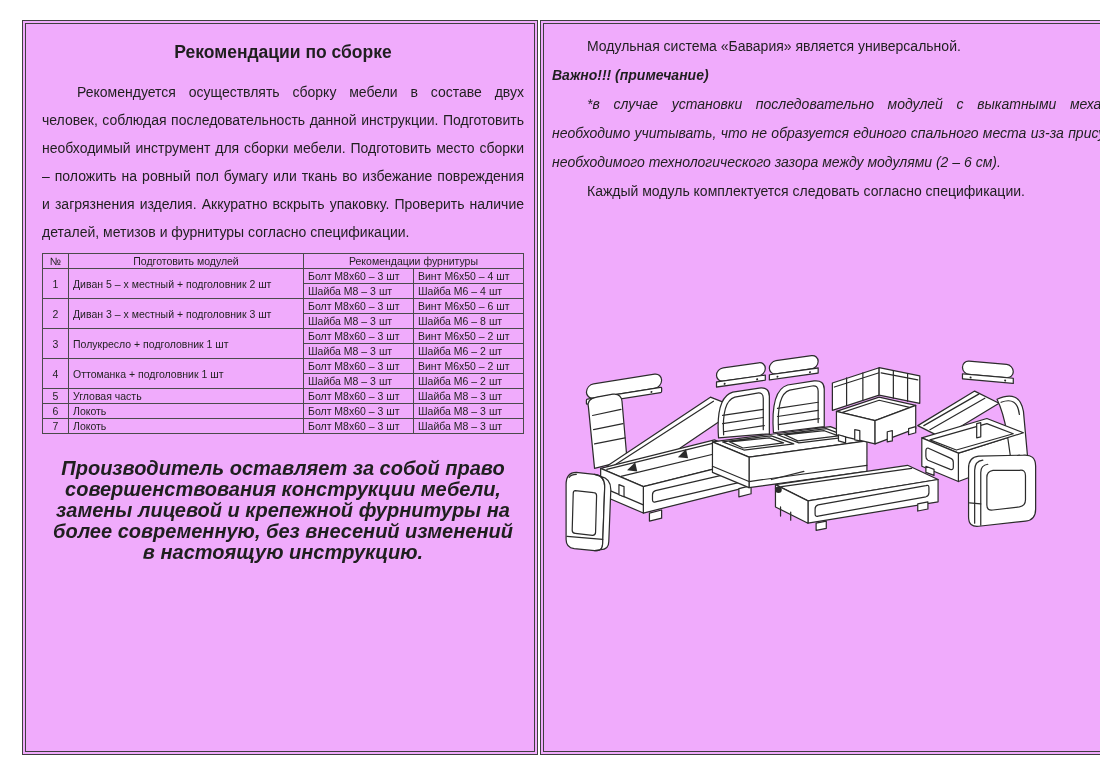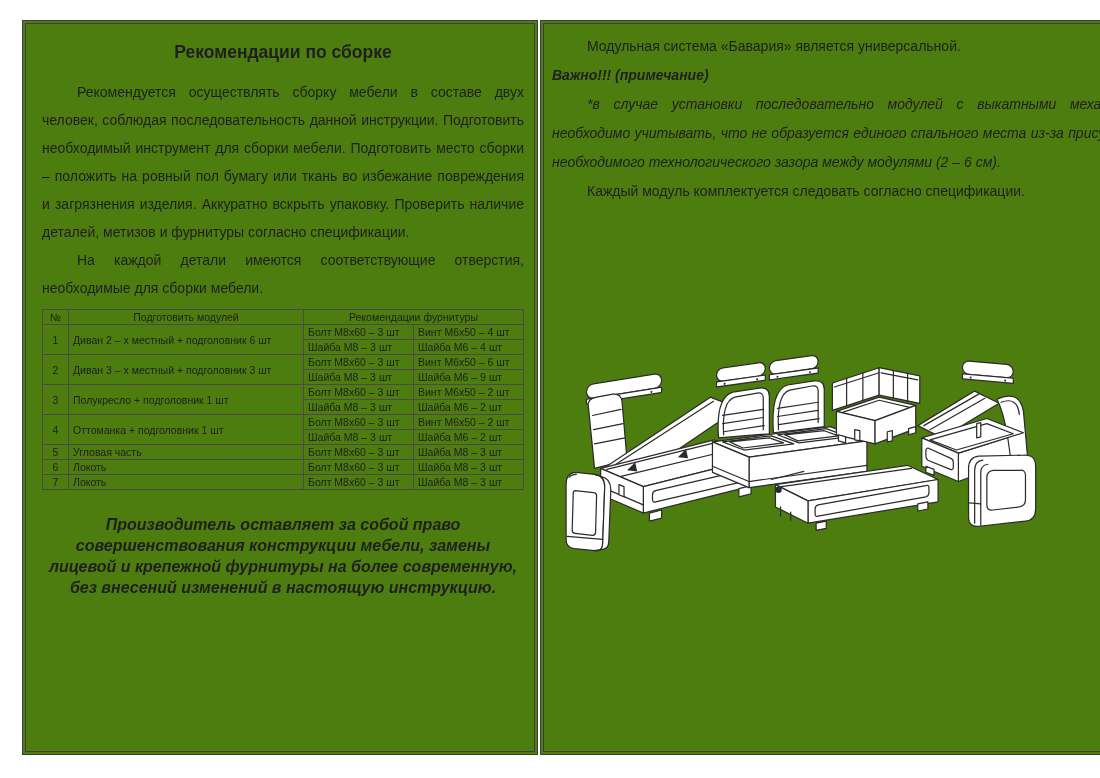--- a/index.html
+++ b/index.html
@@ -3,21 +3,21 @@
 <meta charset="utf-8">
 <style>
   html, body { margin:0; padding:0; }
   body {
     width:1100px; height:778px; background:#ffffff; overflow:hidden;
     font-family:"Liberation Sans", sans-serif; color:#1f1f1f; position:relative;
   }
   .page { position:relative; width:1100px; height:778px; }
   .panel {
     position:absolute; top:20px; height:735px; box-sizing:border-box;
-    border:4px double #3f3f3f; background:#4d7c0f;
+    border:4px double #3f3f3f; background:#f0abfc;
   }
   .panel.left  { left:22px;  width:516px; padding:8px 10px 0 16px; }
   .panel.right { left:540px; width:623px; padding:8px 1px 0 8px; }
 
   .title { font-size:17.5px; font-weight:700; text-align:center; margin:10px 0 15px 0; }
 
   p.body {
     font-size:14px; line-height:28px; margin:0;
     text-align:justify; text-indent:35px;
   }
@@ -26,77 +26,76 @@
 
   table.spec { width:100%; border-collapse:collapse; margin-top:7px; font-size:10.5px; table-layout:fixed; }
   table.spec td {
     border:1px solid #4a4a4a; padding:0 4px; height:14px; line-height:12px;
     overflow:hidden; white-space:nowrap;
   }
   table.spec td.c { text-align:center; }
   col.w-num { width:26px; } col.w-hw { width:110px; }
 
   .footer-note {
-    margin:24px 4px 0 4px; font-size:16px; font-weight:700; font-style:italic;
+    margin:24px 4px 0 4px; font-size:20px; font-weight:700; font-style:italic;
     text-align:center; line-height:21px;
   }
 
   .important-label { font-weight:700; font-style:italic; text-indent:0 !important; text-align:left; }
   .important-note  { font-style:italic; }
 
   .figure { position:absolute; left:16px; top:312px; width:498px; height:224px; }
   .figure svg { width:100%; height:100%; display:block; }
   .figure path, .figure rect { fill:#ffffff; stroke:#2b2b2b; stroke-width:1.2; stroke-linejoin:round; stroke-linecap:round; }
   .figure .ln { fill:none; }
   .figure .dk { fill:#2b2b2b; stroke:none; }
 </style>
 </head>
 <body>
 
 <div class="page">
 
   <section class="panel left">
     <h1 class="title">Рекомендации по сборке</h1>
     <p class="body">Рекомендуется осуществлять сборку мебели в составе двух человек, соблюдая последовательность данной инструкции. Подготовить необходимый инструмент для сборки мебели. Подготовить место сборки – положить на ровный пол бумагу или ткань во избежание повреждения и загрязнения изделия. Аккуратно вскрыть упаковку. Проверить наличие деталей, метизов и фурнитуры согласно спецификации.</p>
-    <p class="body">На каждой детали имеются соответствующие отверстия, необходимые для сборки мебели.</p>
 
     <table class="spec">
       <colgroup>
           <col class="w-num">
           <col>
           <col class="w-hw">
           <col class="w-hw">
         </colgroup>
       <tbody>
         <tr>
           <td class="c">№</td>
           <td class="c">Подготовить модулей</td>
           <td class="c" colspan="2">Рекомендации фурнитуры</td>
         </tr>
 
         <tr>
           <td class="c" rowspan="2">1</td>
-          <td rowspan="2">Диван 2 – х местный + подголовник 6 шт</td>
+          <td rowspan="2">Диван 5 – х местный + подголовник 2 шт</td>
           <td>Болт М8х60 – 3 шт</td>
           <td>Винт М6х50 – 4 шт</td>
         </tr>
         <tr>
           <td>Шайба М8 – 3 шт</td>
           <td>Шайба М6 – 4 шт</td>
         </tr>
 
         <tr>
           <td class="c" rowspan="2">2</td>
           <td rowspan="2">Диван 3 – х местный + подголовник 3 шт</td>
           <td>Болт М8х60 – 3 шт</td>
           <td>Винт М6х50 – 6 шт</td>
         </tr>
         <tr>
           <td>Шайба М8 – 3 шт</td>
-          <td>Шайба М6 – 9 шт</td>
+          <td>Шайба М6 – 8 шт</td>
         </tr>
 
         <tr>
           <td class="c" rowspan="2">3</td>
           <td rowspan="2">Полукресло + подголовник 1 шт</td>
           <td>Болт М8х60 – 3 шт</td>
           <td>Винт М6х50 – 2 шт</td>
         </tr>
         <tr>
           <td>Шайба М8 – 3 шт</td>

